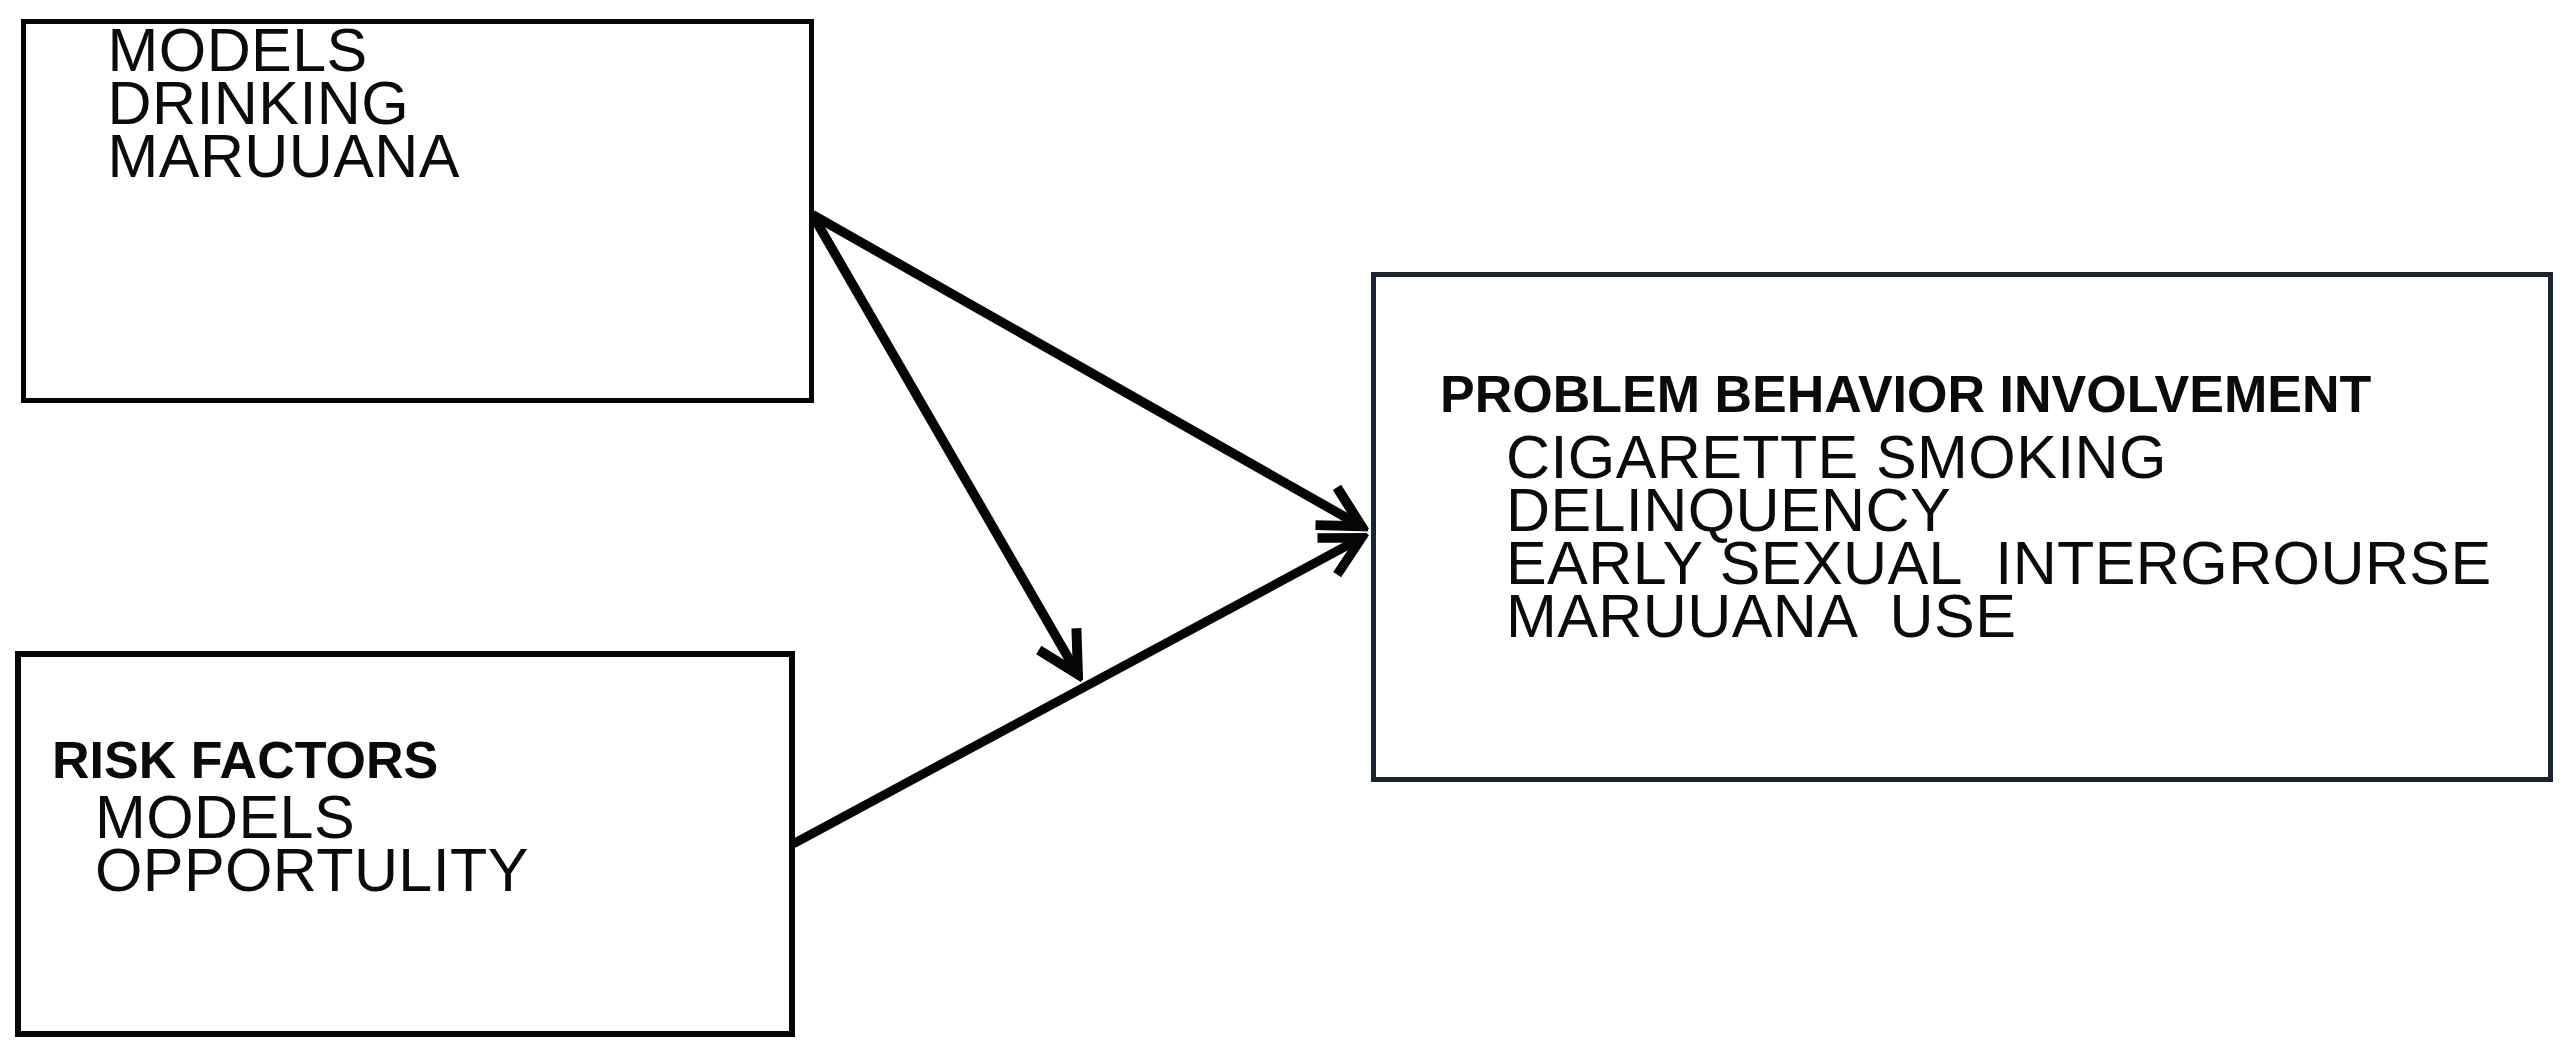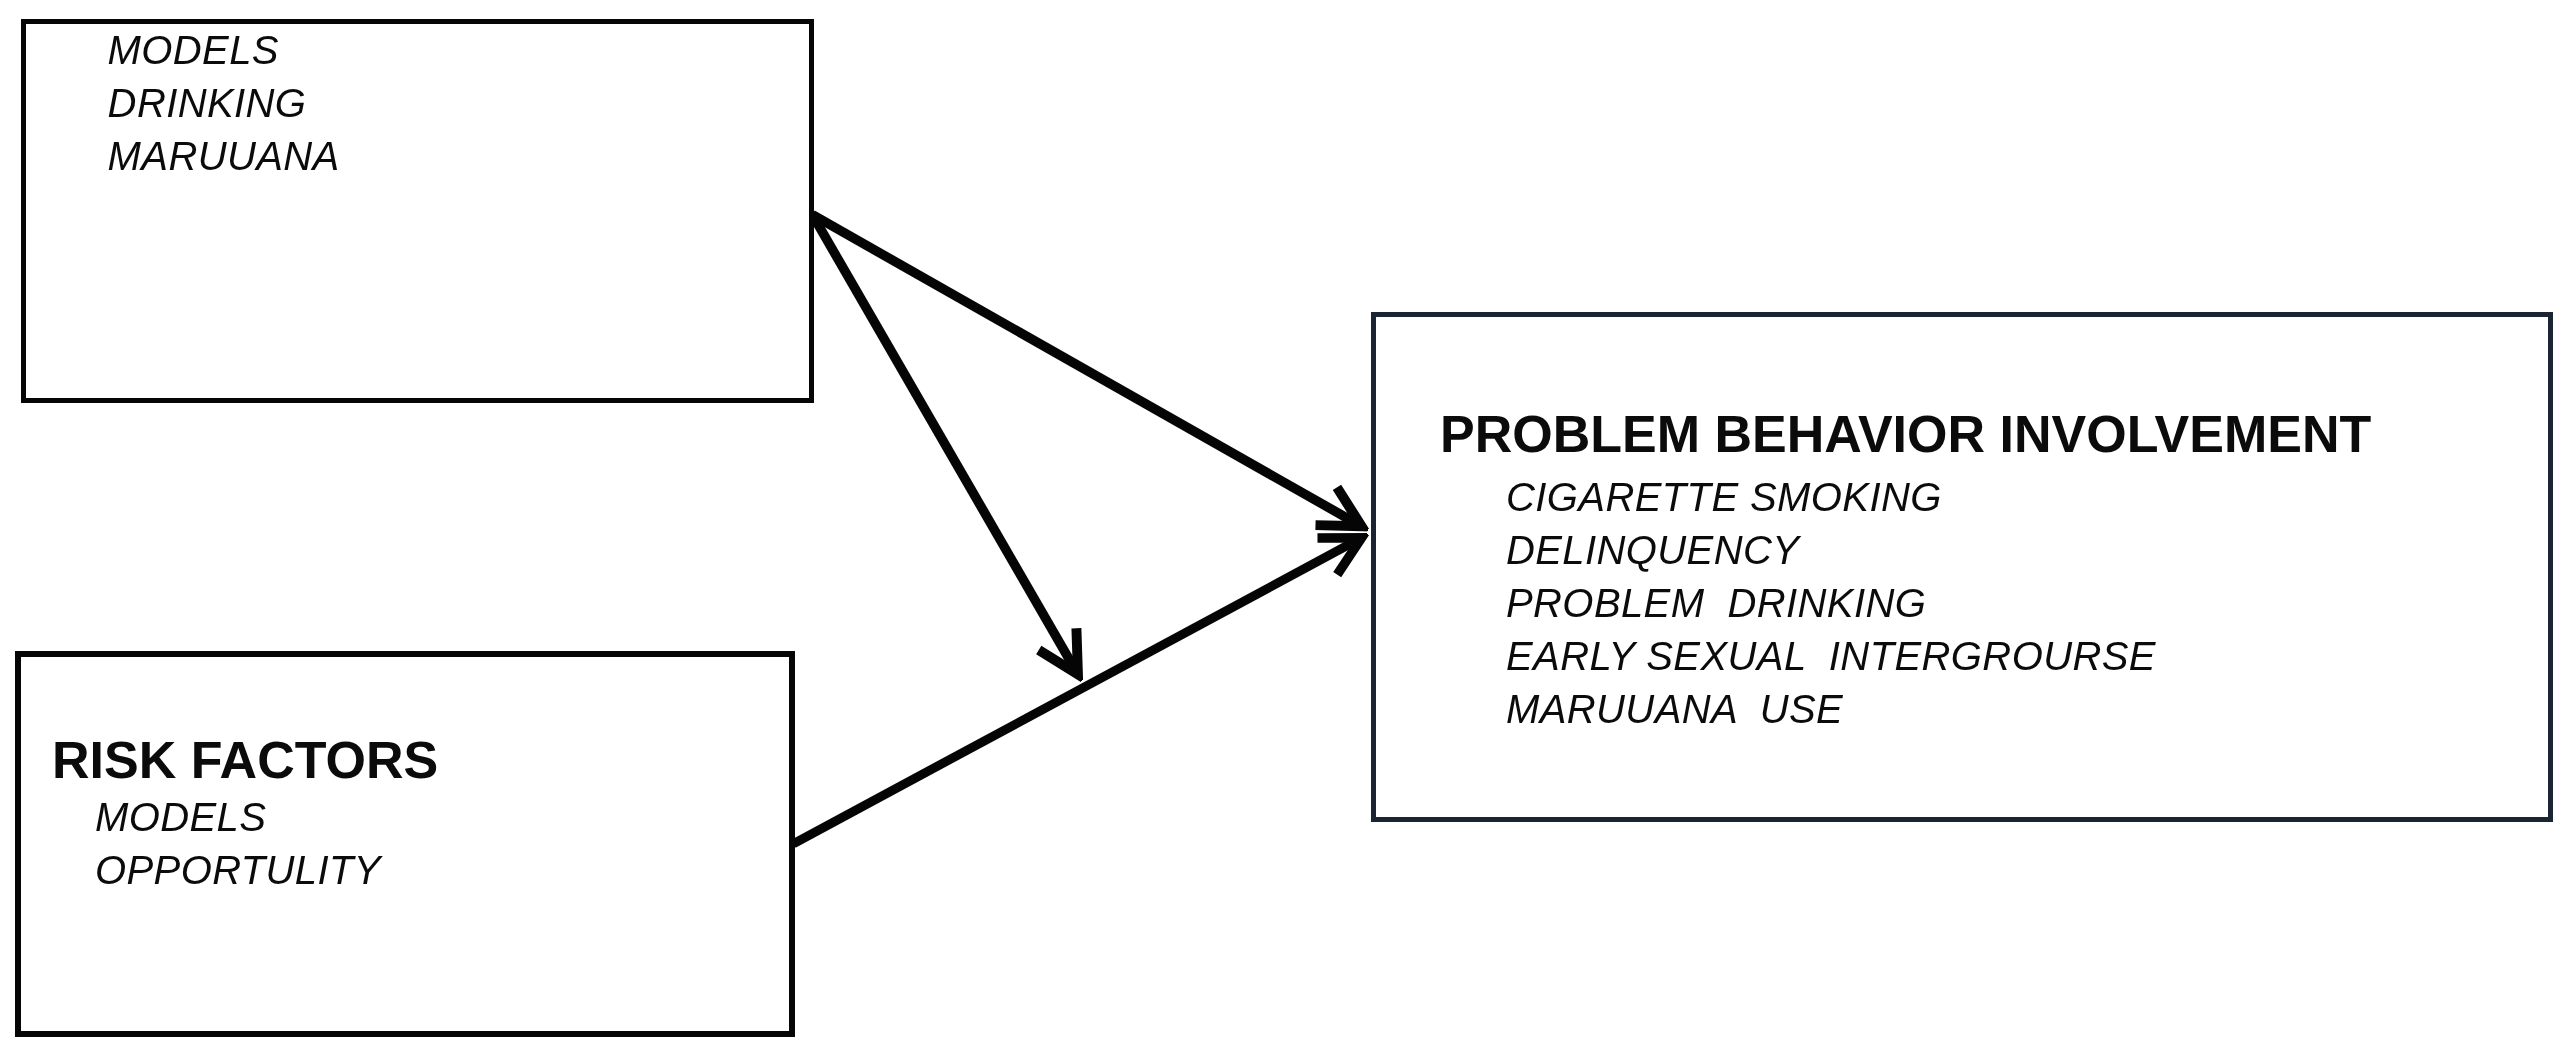--- a/index.html
+++ b/index.html
@@ -55,24 +55,23 @@
     letter-spacing: 0px;
     white-space: pre;
   }
   .box-protective .box-title { margin: 75px 0 0 38px; }
   .box-risk       .box-title { margin: 76px 0 4px 31px; }
   .box-problem    .box-title { margin: 90px 0 0 64px; }
   .box-items {
     list-style: none;
     padding: 0;
     margin: 0;
-    font-size: 40px;
+    font-size: 61px;
     line-height: 53px;
     letter-spacing: 0.4px;
-    font-style: italic;
   }
   .box-items li { white-space: pre; }
   .box-protective .box-items { margin: 0 0 0 82px; }
   .box-risk       .box-items { margin: 0 0 0 74px; }
   .box-problem    .box-items { margin: 10px 0 0 130px; }
 </style>
 </head>
 <body style="background: rgb(255, 255, 255);">
 
 <div class="canvas" style="background: rgb(255, 255, 255); color: rgb(11, 11, 11);">
@@ -97,25 +96,24 @@
   </section>
 
   <section class="box box-risk box-left" style="border-color: rgb(6, 6, 6);">
     <h2 class="box-title">RISK FACTORS</h2>
     <ul class="box-items">
       <li>MODELS</li>
       <li>OPPORTULITY</li>
     </ul>
   </section>
 
-  <section class="box box-problem" style="border-color: rgb(27, 36, 51); margin-top: 40px;">
+  <section class="box box-problem" style="border-color: rgb(27, 36, 51);">
     <h2 class="box-title">PROBLEM BEHAVIOR INVOLVEMENT</h2>
     <ul class="box-items">
       <li>CIGARETTE SMOKING</li>
       <li>DELINQUENCY</li>
-      <li>PROBLEM  DRINKING</li>
       <li>EARLY SEXUAL  INTERGROURSE</li>
       <li>MARUUANA  USE</li>
     </ul>
   </section>
 
 </div>
 
 
 </body></html>

